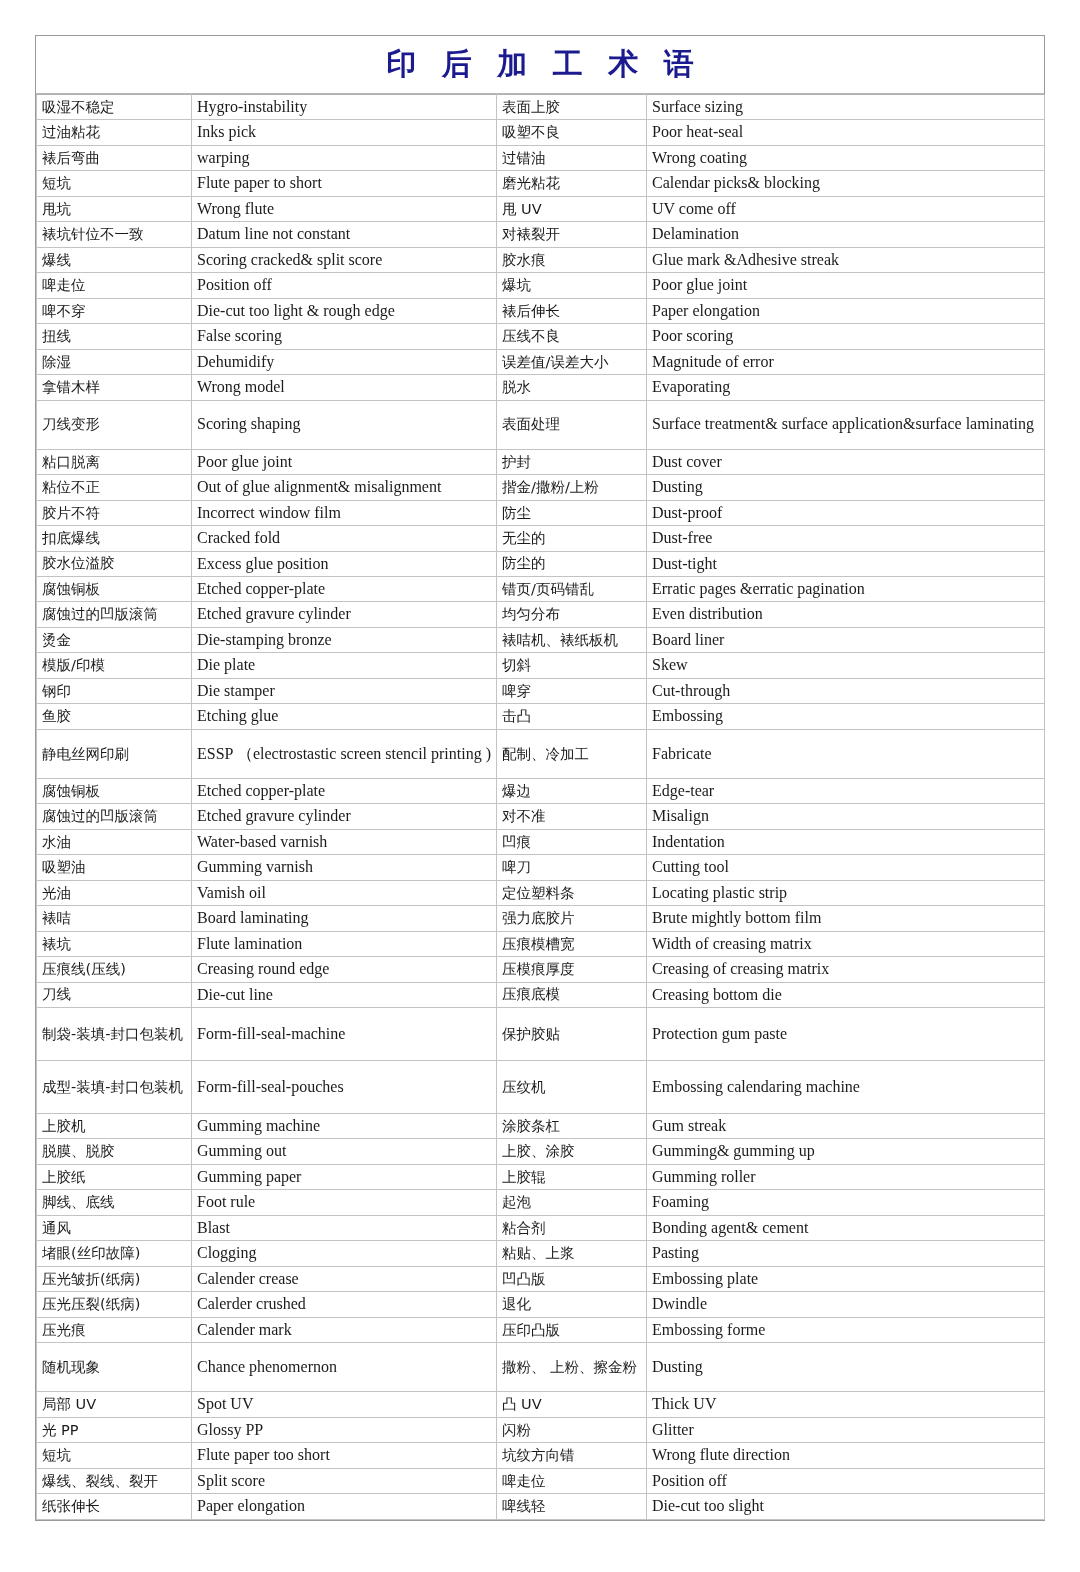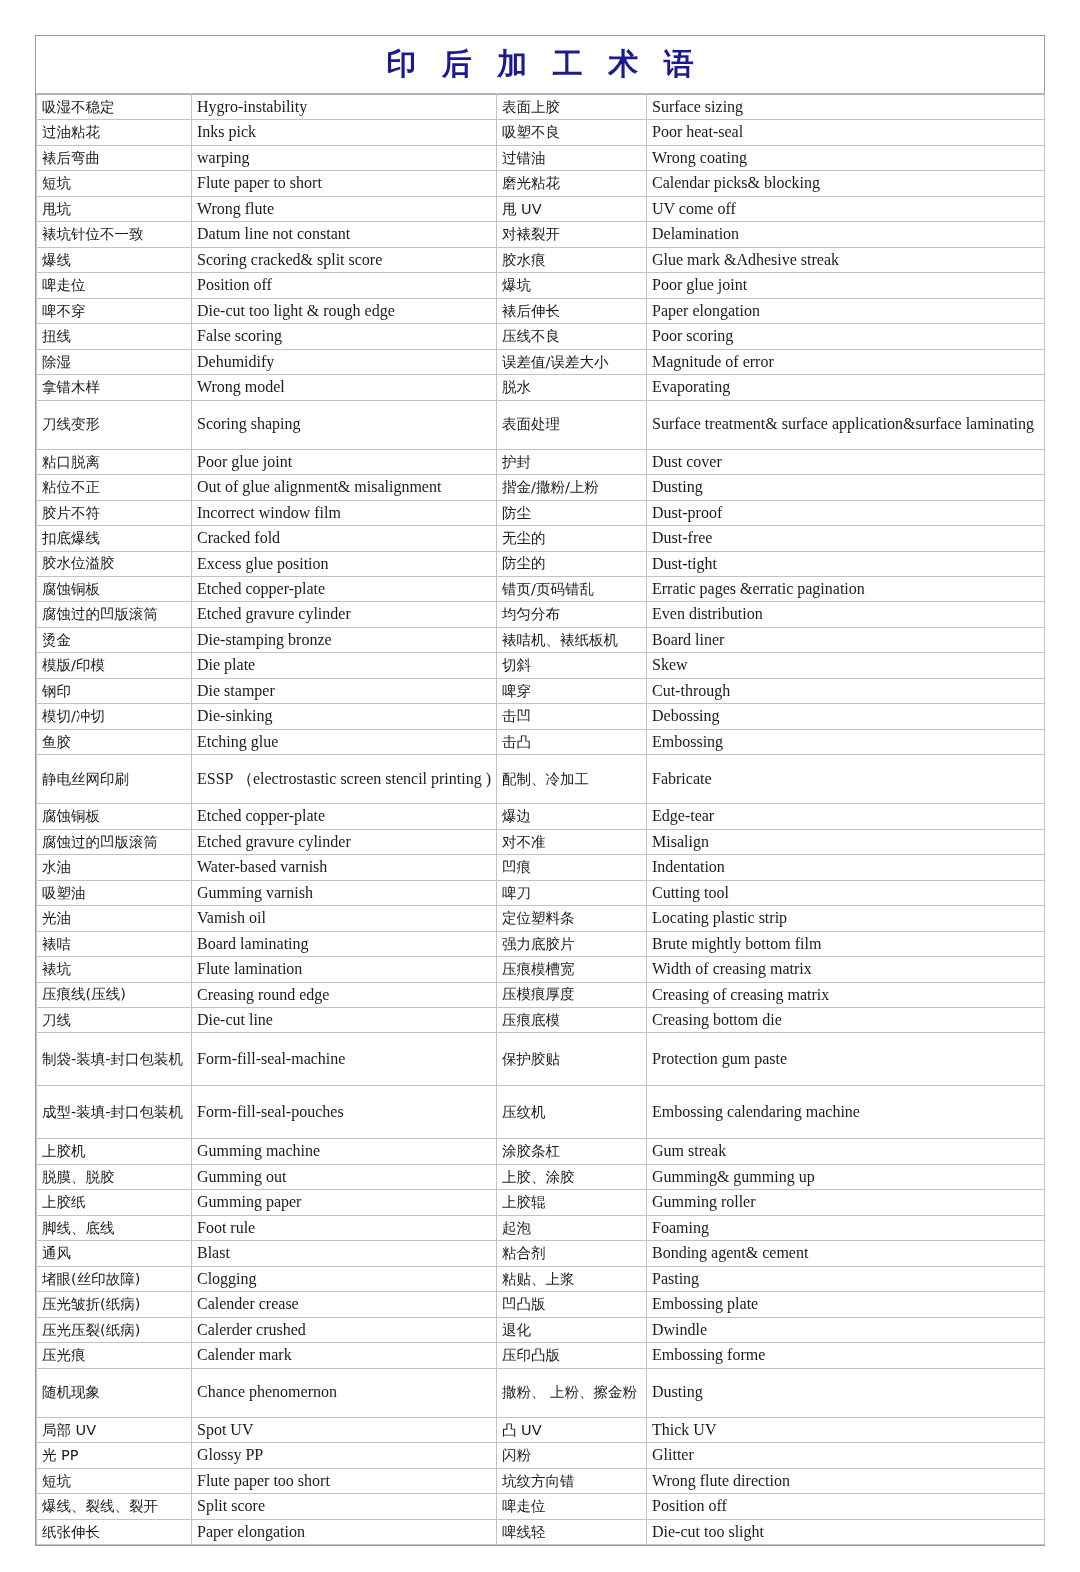--- a/index.html
+++ b/index.html
@@ -223,26 +223,20 @@
           <td class="zh">切斜</td>
           <td class="en">Skew</td>
         </tr>
         <tr>
           <td class="zh">钢印</td>
           <td class="en">Die stamper</td>
           <td class="zh">啤穿</td>
           <td class="en">Cut-through</td>
         </tr>
         <tr>
-          <td class="zh">模切/冲切</td>
-          <td class="en">Die-sinking</td>
-          <td class="zh">击凹</td>
-          <td class="en">Debossing</td>
-        </tr>
-        <tr>
           <td class="zh">鱼胶</td>
           <td class="en">Etching glue</td>
           <td class="zh">击凸</td>
           <td class="en">Embossing</td>
         </tr>
         <tr class="tall">
           <td class="zh">静电丝网印刷</td>
           <td class="en just">ESSP （electrostastic screen stencil printing )</td>
           <td class="zh">配制、冷加工</td>
           <td class="en">Fabricate</td>

